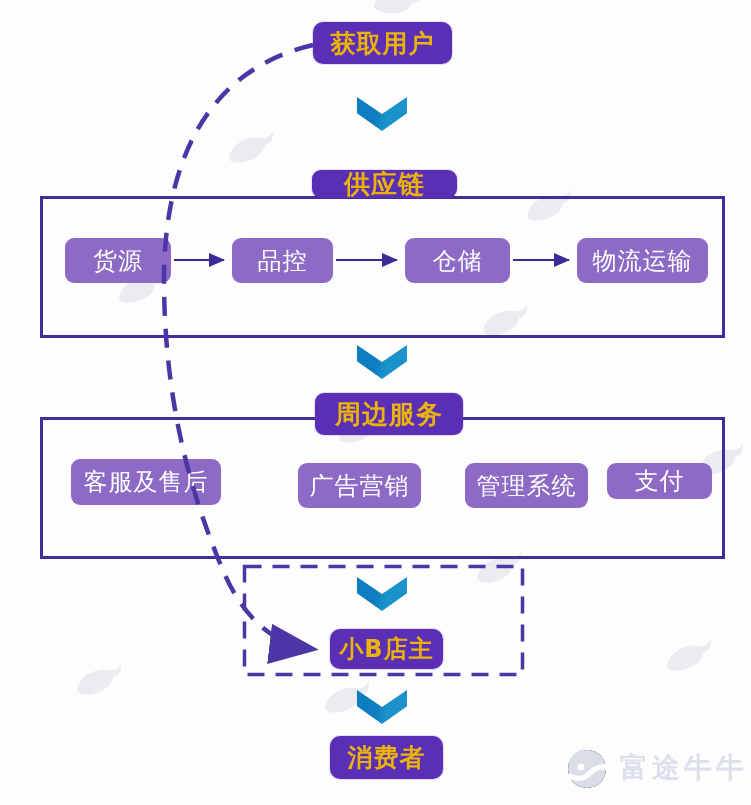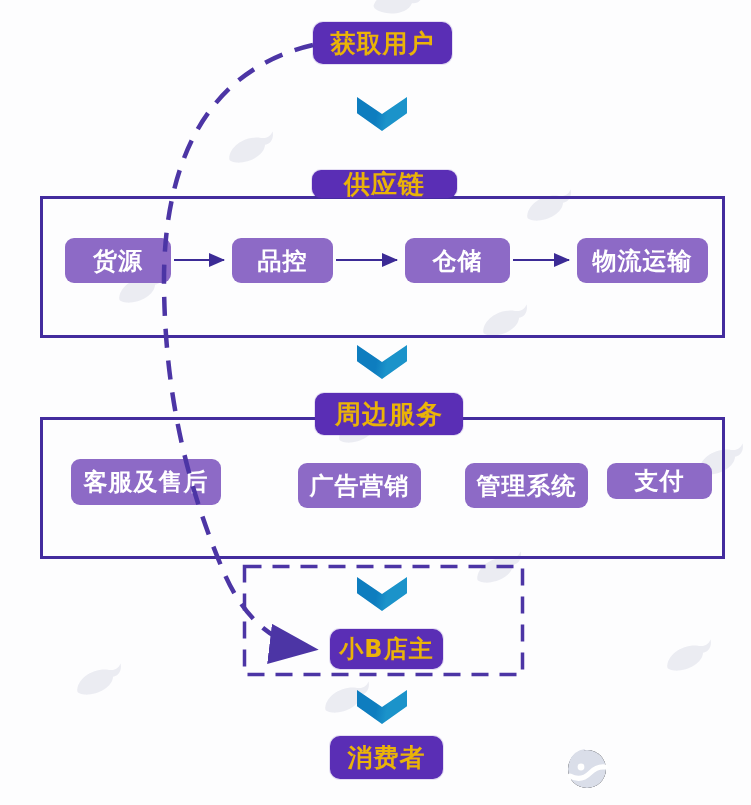--- a/index.html
+++ b/index.html
@@ -32,21 +32,21 @@
   
   .item{
     position:absolute;
     background:#8d6ac6;
     color:#ffffff;
     border-radius:9px;
     display:flex;
     align-items:center;
     justify-content:center;
     font-size:24px;
-    font-weight:700;
+    font-weight:400;
     letter-spacing:1px;
     z-index:3;
   }
   
   .frame{
     position:absolute;
     border:3px solid #432c9e;
     z-index:1;
     background:transparent;
   }
@@ -155,20 +155,21 @@
   <div class="node" style="left:330px;top:736px;width:113px;height:43px">消费者</div>
 
   <div id="futu-logo">
     <svg width="42" height="44" viewBox="0 0 42 44">
       <circle cx="21" cy="23" r="19" fill="#dadeе9"></circle>
       <circle cx="21" cy="23" r="19" fill="#dadee9"></circle>
       <path d="M3 16 Q 8 4 19 3 L 14 12 Z" fill="#dadee9"></path>
       <path d="M4 30 Q 15 36 24 27 Q 31 20 39 21" stroke="#ffffff" stroke-width="5" fill="none" stroke-linecap="round"></path>
       <circle cx="15" cy="21" r="3.4" fill="#ffffff"></circle>
     </svg>
+    <span class="logo-text">富途牛牛</span>
   </div>
 
   <svg id="overlay" width="751" height="805" viewBox="0 0 751 805">
     <defs>
       <marker id="arrSmall" markerWidth="9" markerHeight="8" refX="7.5" refY="3.5" orient="auto">
         <path d="M0 0 L8 3.5 L0 7 Z" fill="#3c2b96"></path>
       </marker>
       <marker id="arrBig" markerWidth="12" markerHeight="10" refX="9.5" refY="4.5" orient="auto">
         <path d="M0 0 L11 4.5 L0 9 Z" fill="#4c35a5"></path>
       </marker>

